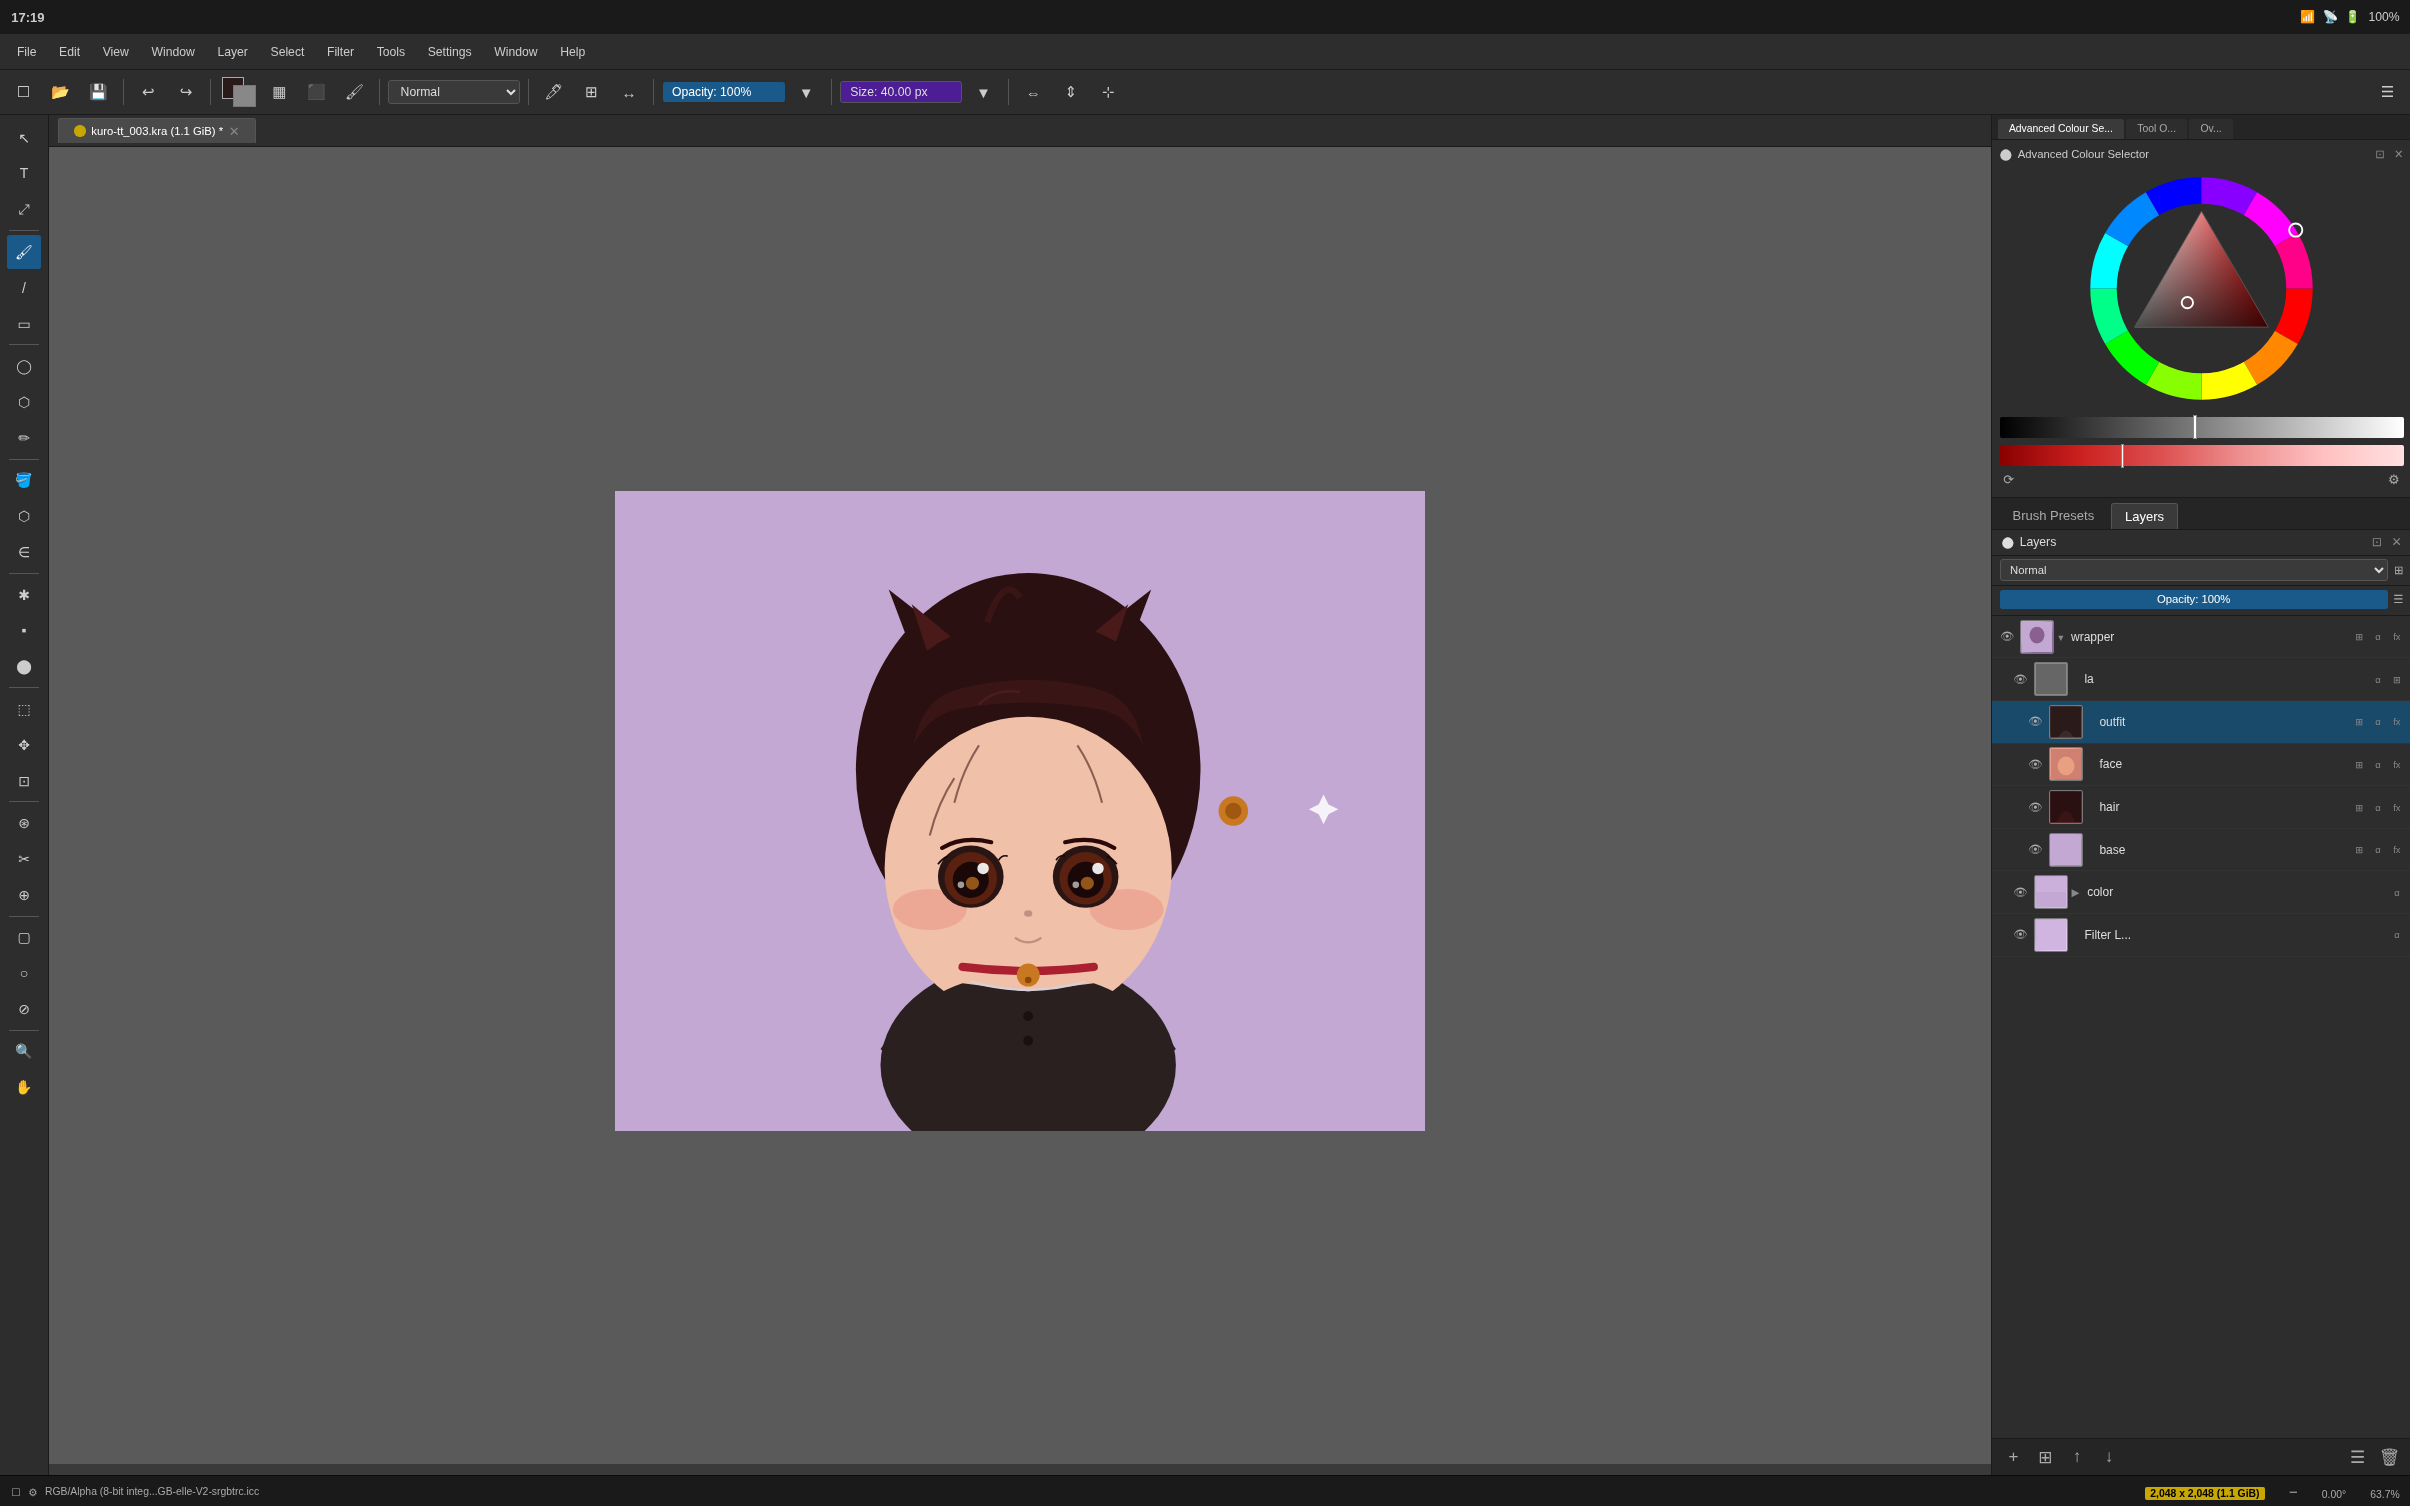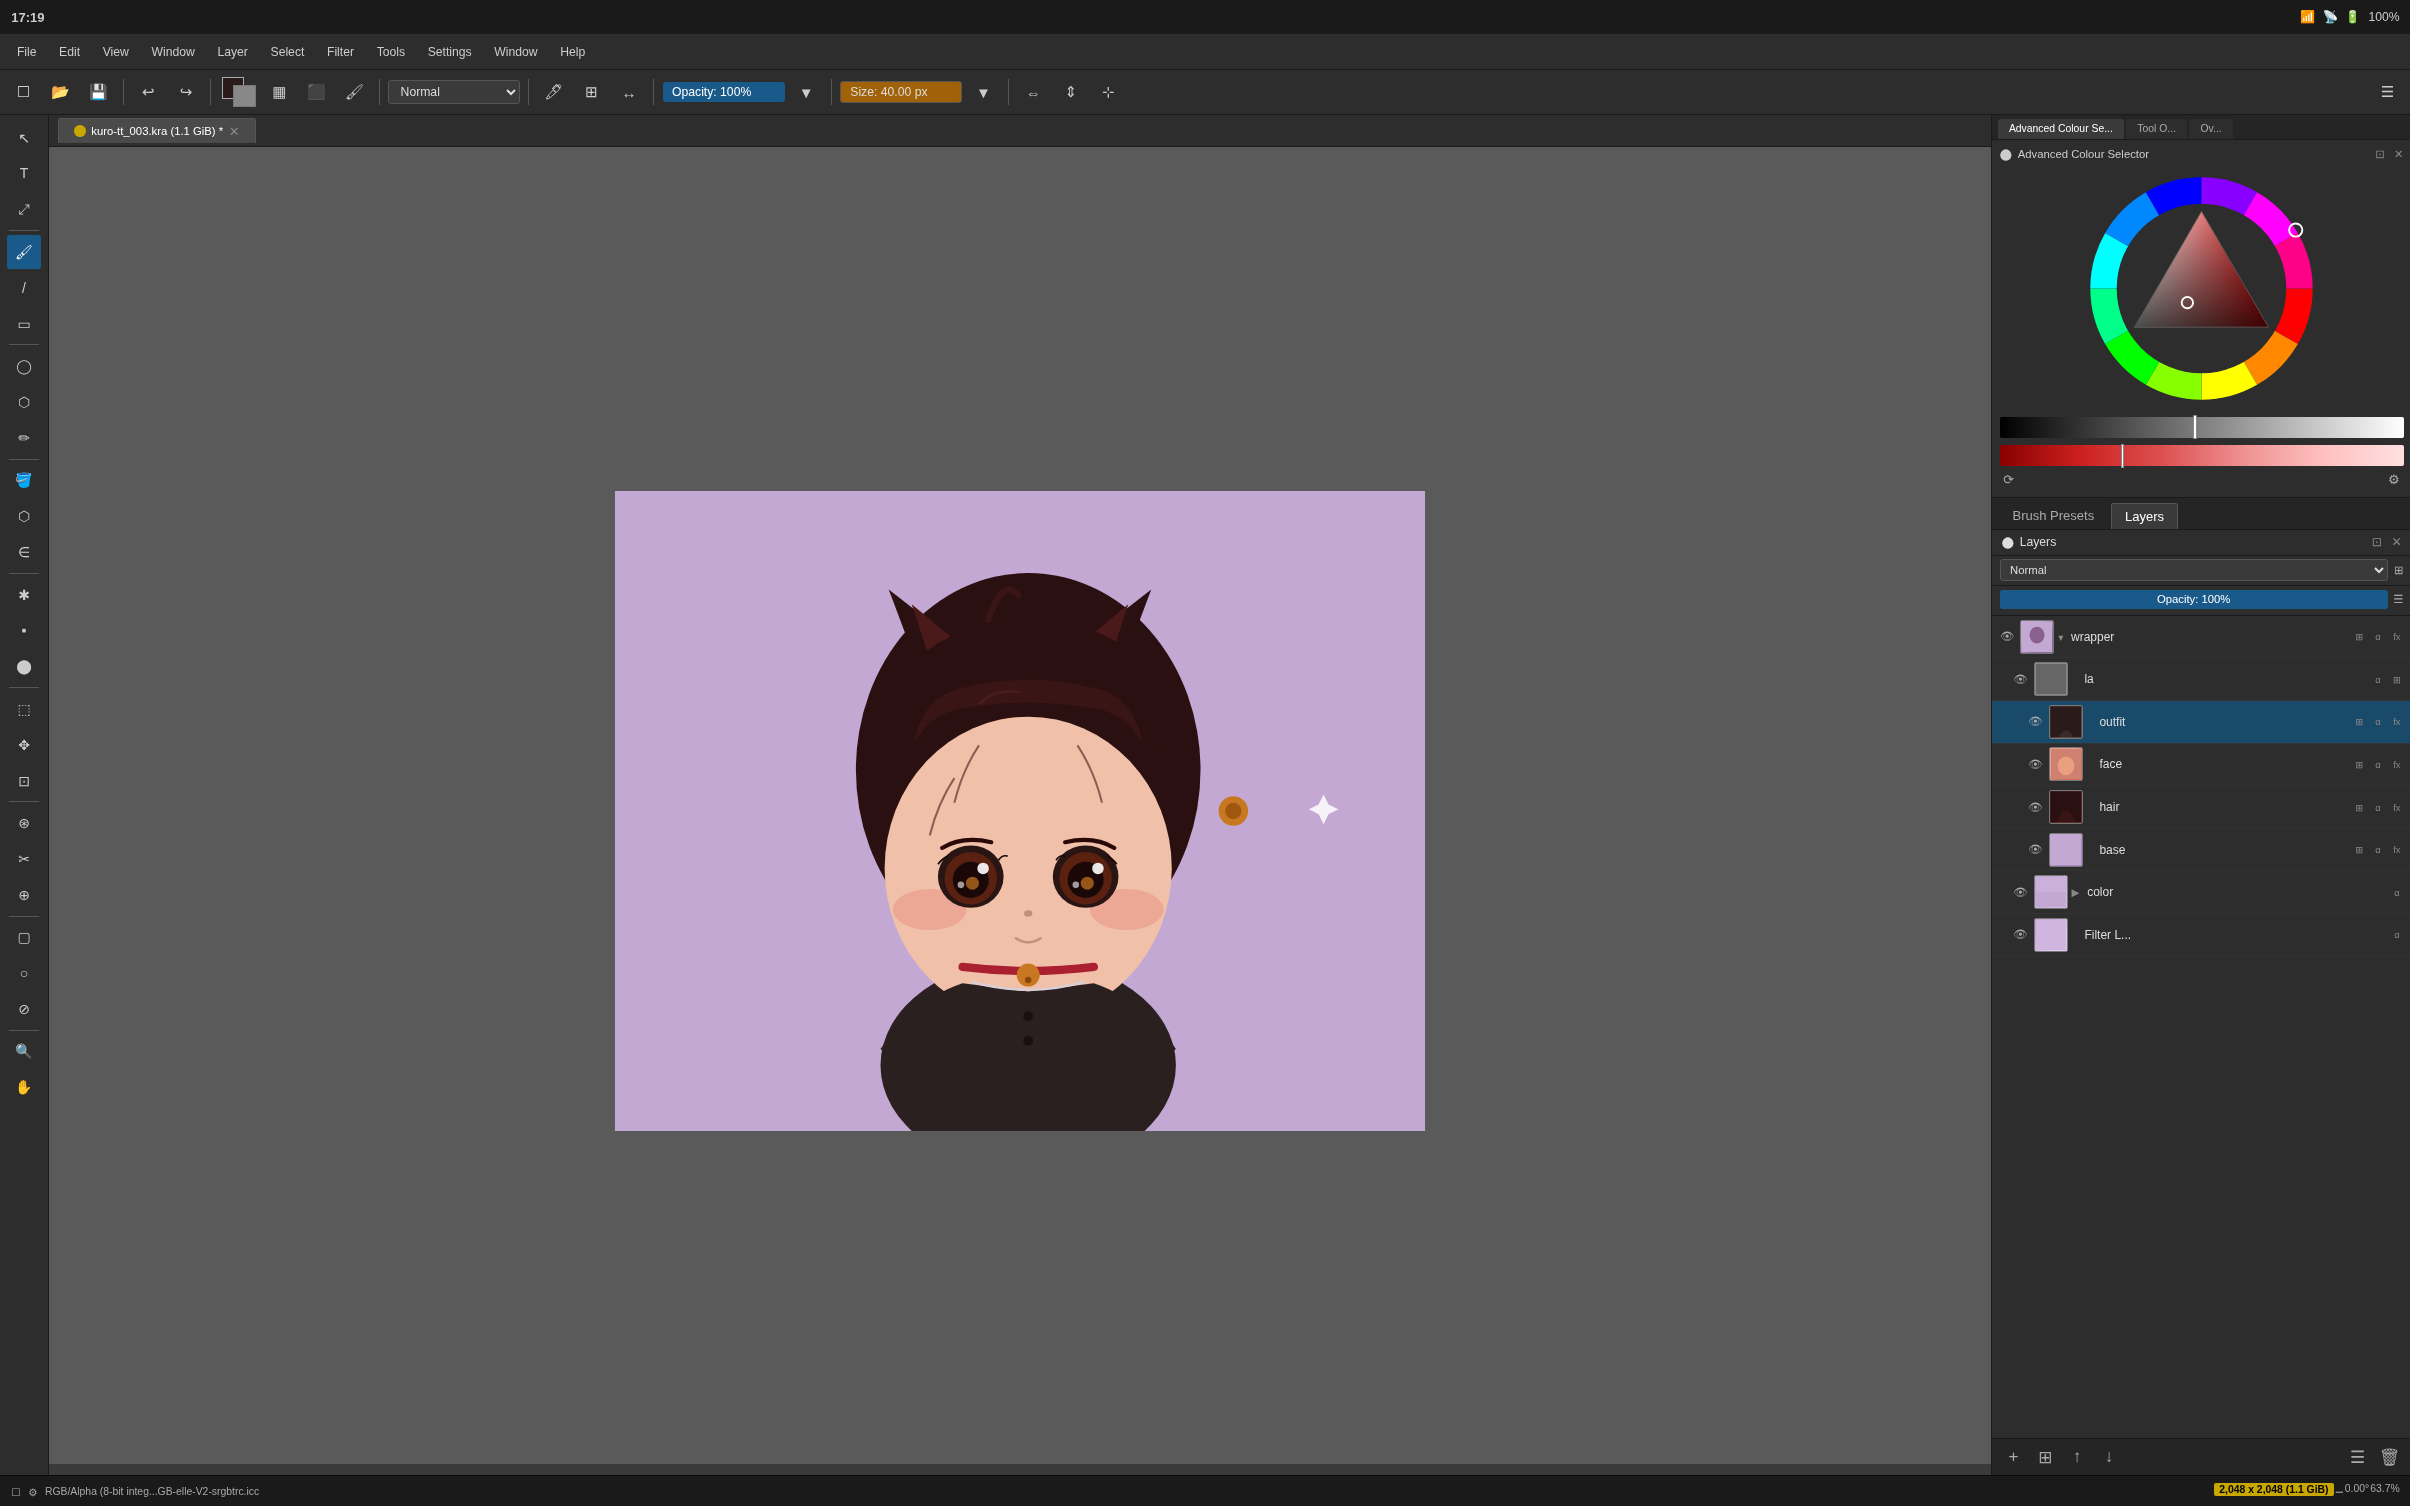--- a/index.html
+++ b/index.html
@@ -89,21 +89,21 @@
       border-radius: 2.8px;
       padding: 2.8px 9.4px;
       color: #fff;
       font-size: 12.2px;
       min-width: 122px;
       cursor: pointer;
     }
     .size-control {
       display: flex;
       align-items: center;
-      background: #a16207;
+      background: #4c1d95;
       border: 0.9px solid #555;
       border-radius: 2.8px;
       padding: 2.8px 9.4px;
       color: #ddd;
       font-size: 12.2px;
       min-width: 122px;
       cursor: pointer;
     }
 
     
@@ -417,21 +417,21 @@
       align-items: center;
       padding: 0 11.3px;
       gap: 15px;
       border-top: 0.9px solid #0a0a0a;
       flex-shrink: 0;
       font-size: 10.4px;
       color: #aaa;
     }
     #statusbar-left { display: flex; align-items: center; gap: 7.5px; }
     #statusbar-center { flex: 1; text-align: center; }
-    #statusbar-right { display: flex; align-items: flex-start; gap: 1px; }
+    #statusbar-right { display: flex; align-items: flex-end; gap: 24px; }
     .status-highlight { background: #c8a800; color: #000; padding: 0.9px 5.6px; border-radius: 1.9px; font-weight: bold; }
 
     
     ::-webkit-scrollbar { width: 7.5px; height: 7.5px; }
     ::-webkit-scrollbar-track { background: #2a2a2a; }
     ::-webkit-scrollbar-thumb { background: #555; border-radius: 3.8px; }
 
     
     .thumb-wrapper { background: linear-gradient(135deg, #c4a8d4 30%, #8a6a9a 70%); }
     .thumb-la { background: #888; }

